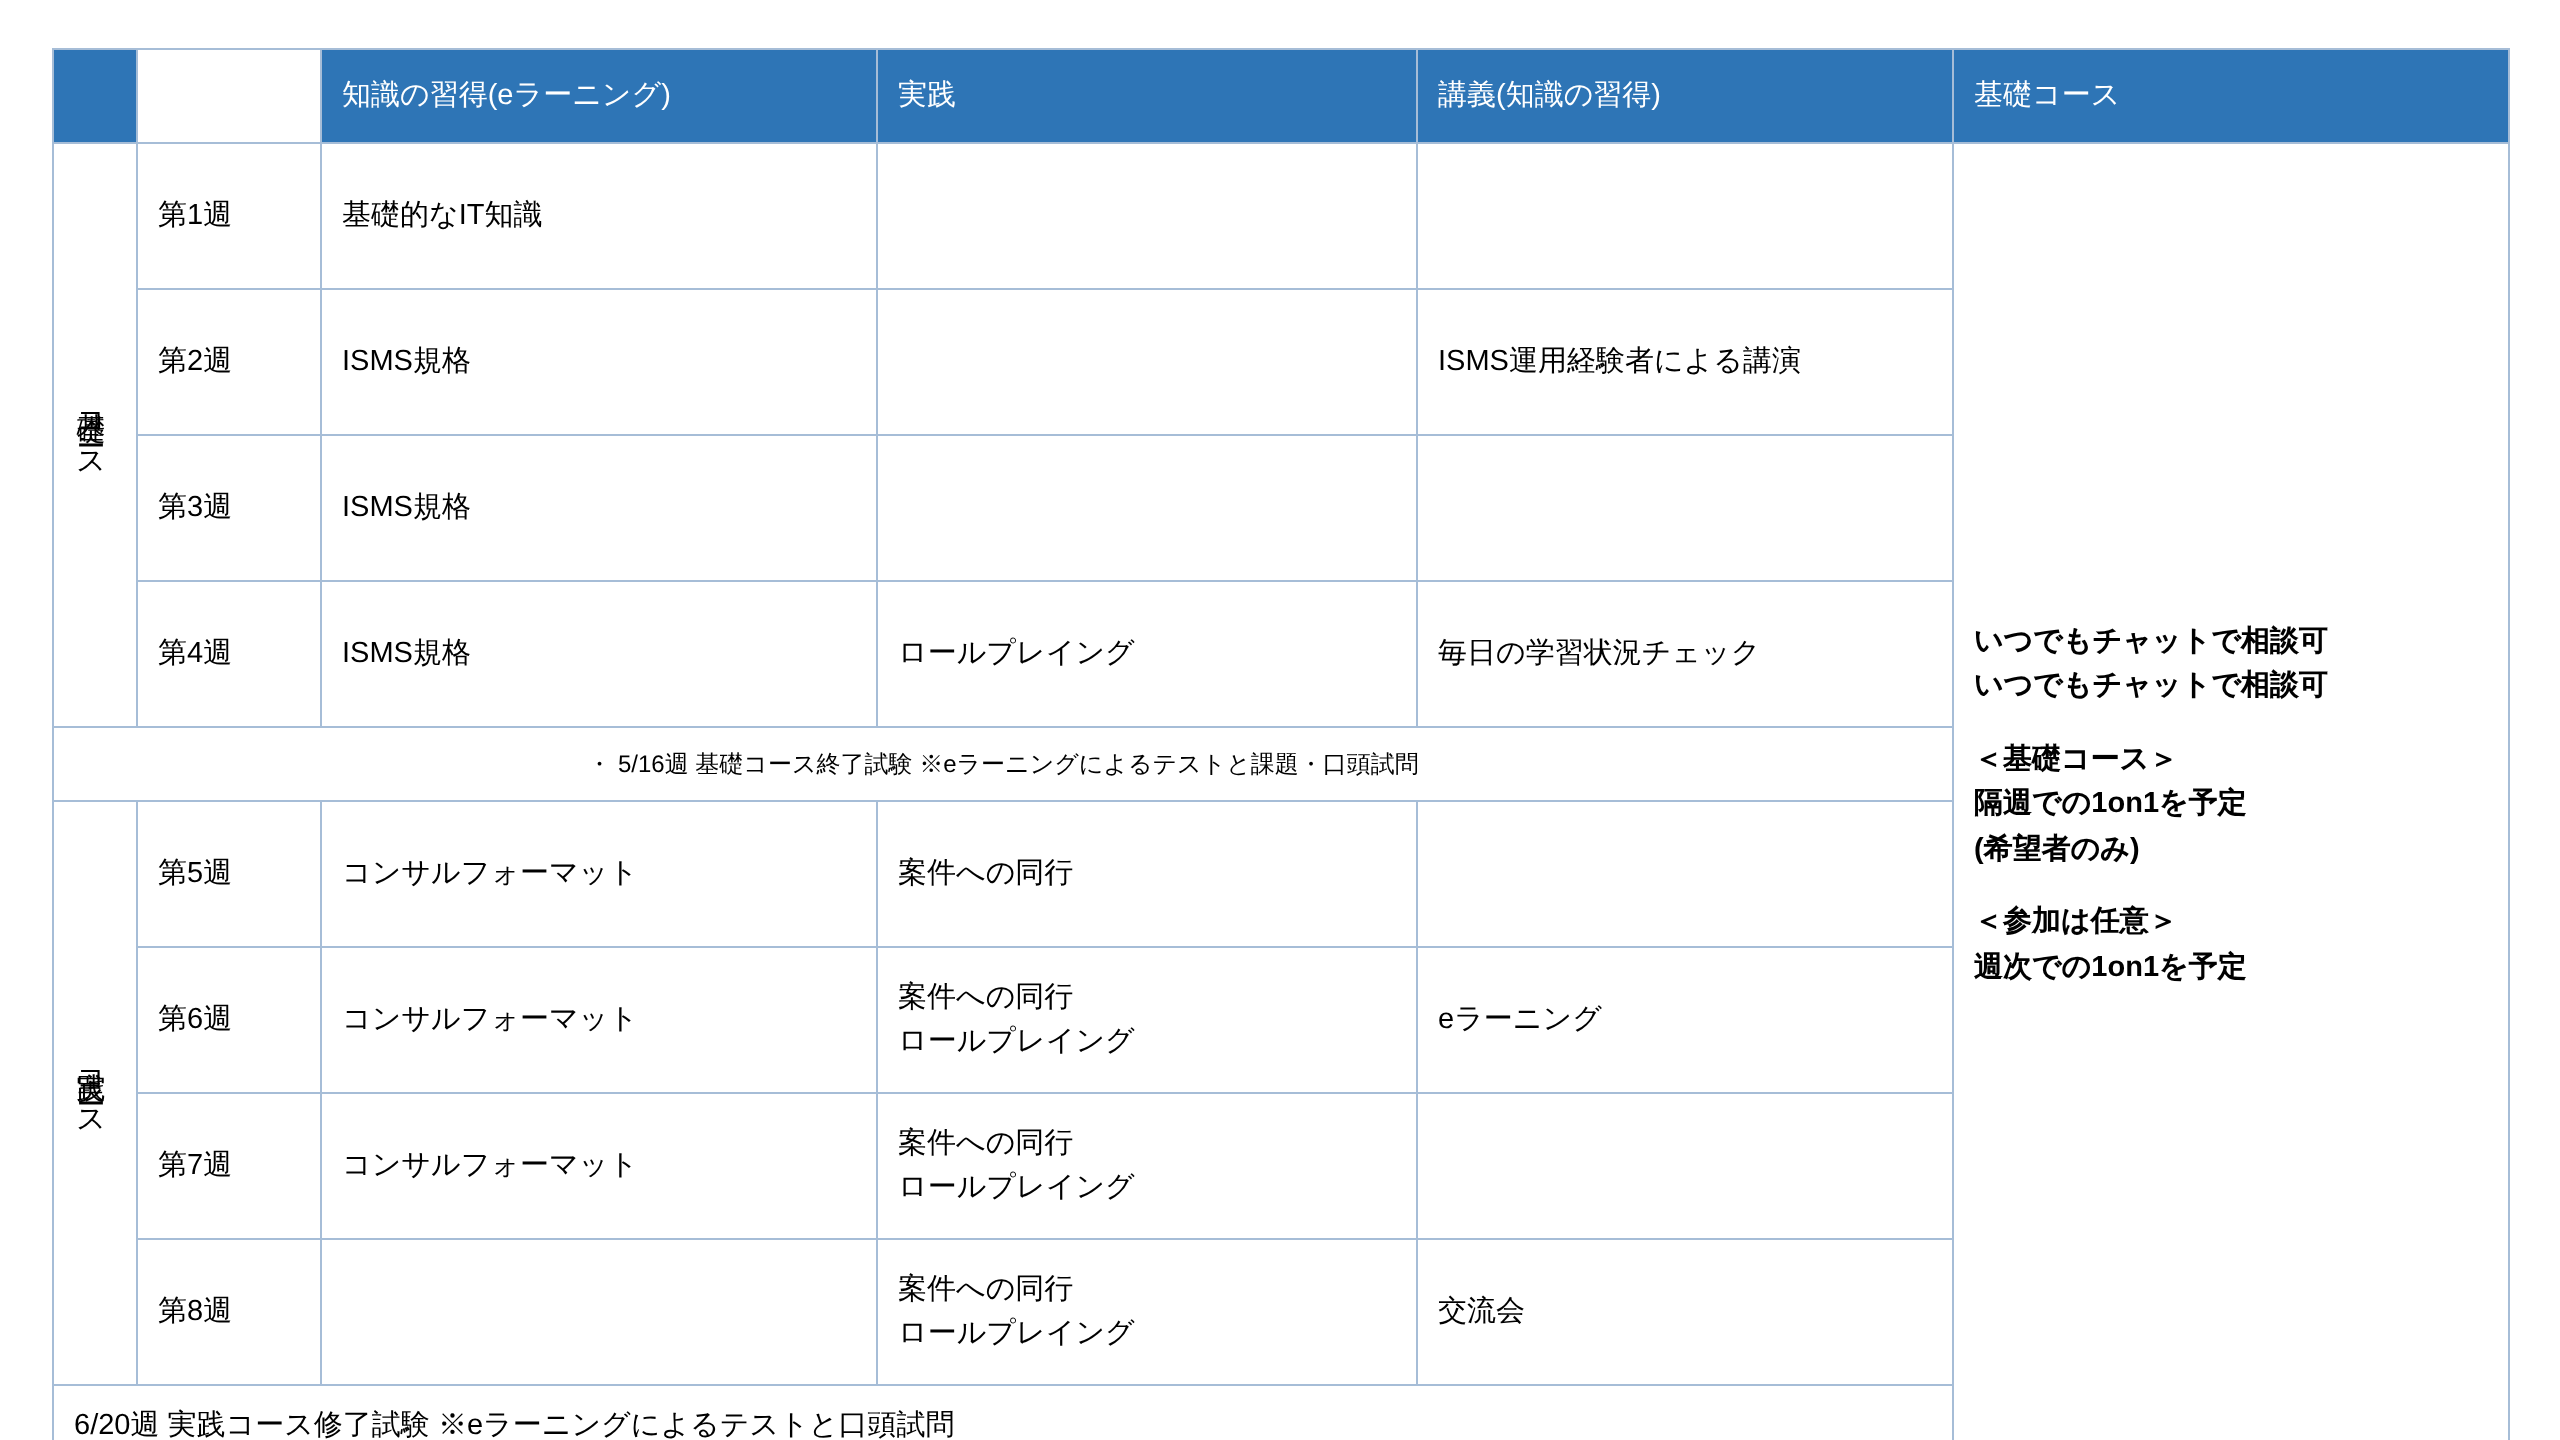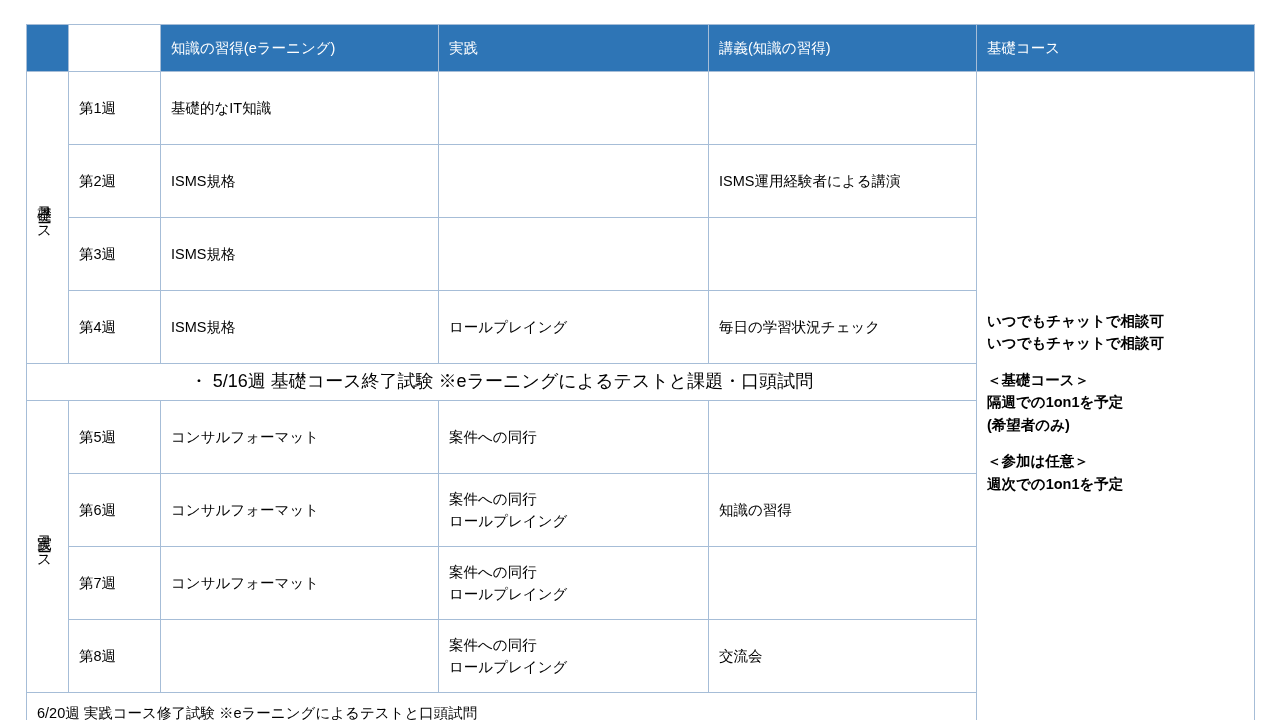--- a/index.html
+++ b/index.html
@@ -79,21 +79,21 @@
   }
   td.week {
     font-size: 14.5px;
   }
   tr.body-row td {
     height: 72px;
   }
   tr.exam-row td {
     height: 36px;
     text-align: center;
-    font-size: 18px;
+    font-size: 12px;
   }
   tr.exam-row td.exam-mid {
     text-align: center;
   }
   td.follow {
     vertical-align: middle;
     font-size: 14.5px;
     line-height: 1.85;
     padding: 0 14px;
   }
@@ -183,21 +183,21 @@
         <td class="week">第5週</td>
         <td class="multi">コンサルフォーマット</td>
         <td class="multi">案件への同行</td>
         <td class="multi"></td>
       </tr>
       <tr class="body-row">
         <td class="week">第6週</td>
         <td class="multi">コンサルフォーマット</td>
         <td class="multi">案件への同行
 ロールプレイング</td>
-        <td class="multi">知識の習得</td>
+        <td class="multi">eラーニング</td>
       </tr>
       <tr class="body-row">
         <td class="week">第7週</td>
         <td class="multi">コンサルフォーマット</td>
         <td class="multi">案件への同行
 ロールプレイング</td>
         <td class="multi"></td>
       </tr>
       <tr class="body-row">
         <td class="week">第8週</td>

